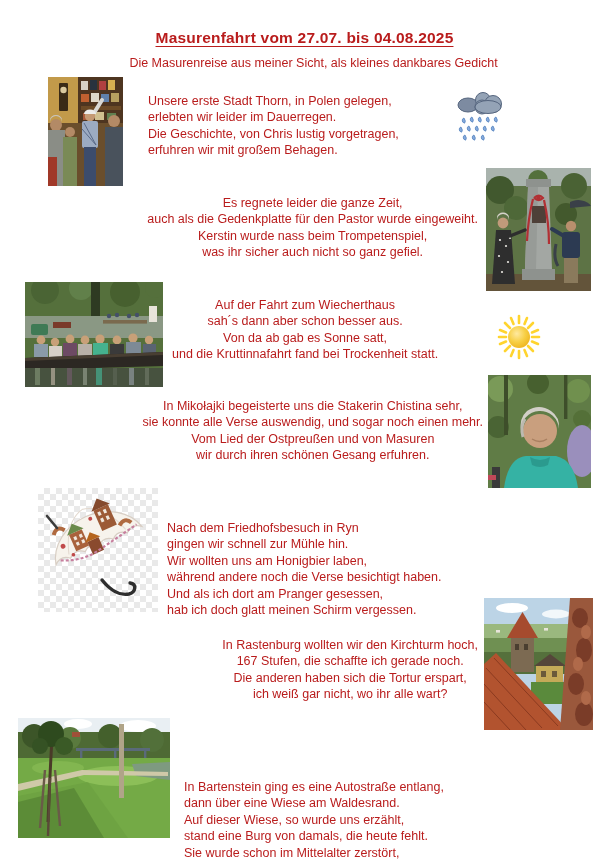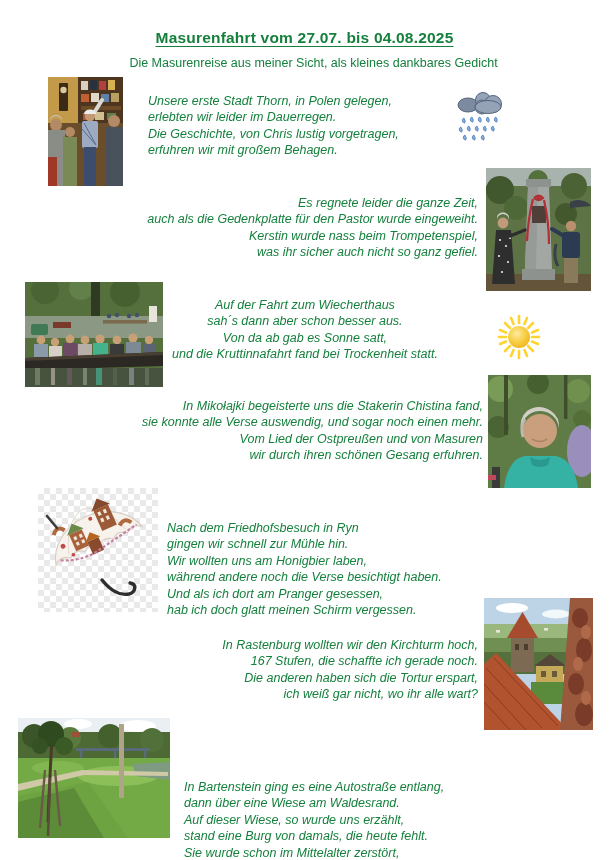--- a/index.html
+++ b/index.html
@@ -1,29 +1,29 @@
 <!DOCTYPE html>
 <html><head>
 <meta charset="utf-8">
 <style>
   html,body{margin:0;padding:0;background:#ffffff;}
   .page{
     position:relative;width:609px;height:860px;background:#ffffff;
-    font-family:"Liberation Sans",sans-serif;color:#15803d;overflow:hidden;
+    font-family:"Liberation Sans",sans-serif;color:#b91c1c;overflow:hidden;
   }
   .title{
     position:absolute;top:29px;left:0;width:609px;text-align:center;
     font-size:15.5px;font-weight:700;text-decoration:underline;
     text-underline-offset:3px;letter-spacing:.2px;
   }
   .subtitle{
     position:absolute;top:56px;left:0;width:609px;text-align:center;font-size:12.5px;padding-left:9px;
   }
-  .stanza{position:absolute;font-size:12.5px;line-height:16.4px;white-space:nowrap;font-style:italic;}
-  .stanza.right{text-align:right;}
+  .stanza{position:absolute;font-size:12.5px;line-height:16.4px;white-space:nowrap;}
+  .stanza.right{text-align:center;}
   .s1{left:148px;top:93px;}
   .s2{right:131px;top:195px;}
   .s3{left:172px;top:297px;text-align:center;}
   .s4{right:126px;top:398px;}
   .s5{left:167px;top:500px;margin-top:20px;}
   .s6{right:131px;top:637px;}
   .s7{left:184px;top:731px;margin-top:48px;}
   figure{margin:0;position:absolute;}
   figure svg{display:block;width:100%;height:100%;}
   .photo1{left:48px;top:77px;width:75px;height:109px;}
@@ -411,21 +411,21 @@
   </div>
 
   <div class="stanza s3">
     <div class="line">Auf der Fahrt zum Wiecherthaus</div>
     <div class="line">sah´s dann aber schon besser aus.</div>
     <div class="line">Von da ab gab es Sonne satt,</div>
     <div class="line">und die Kruttinnafahrt fand bei Trockenheit statt.</div>
   </div>
 
   <div class="stanza s4 right">
-    <div class="line">In Mikołajki begeisterte uns die Stakerin Chistina fand,</div>
+    <div class="line">In Mikołajki begeisterte uns die Stakerin Chistina sehr,</div>
     <div class="line">sie konnte alle Verse auswendig, und sogar noch einen mehr.</div>
     <div class="line">Vom Lied der Ostpreußen und von Masuren</div>
     <div class="line">wir durch ihren schönen Gesang erfuhren.</div>
   </div>
 
   <div class="stanza s5">
     <div class="line">Nach dem Friedhofsbesuch in Ryn</div>
     <div class="line">gingen wir schnell zur Mühle hin.</div>
     <div class="line">Wir wollten uns am Honigbier laben,</div>
     <div class="line">während andere noch die Verse besichtigt haben.</div>

